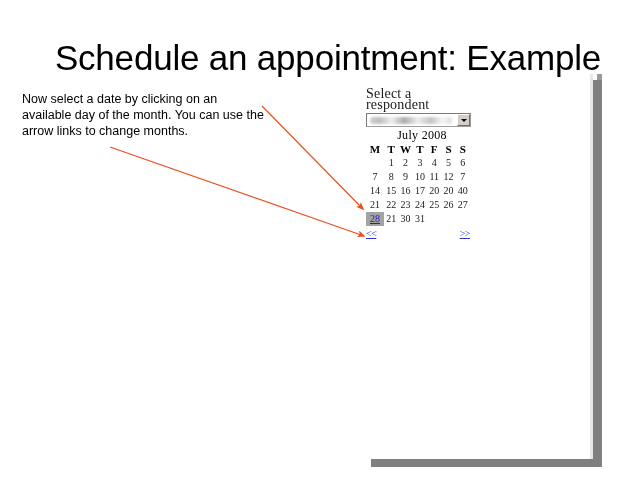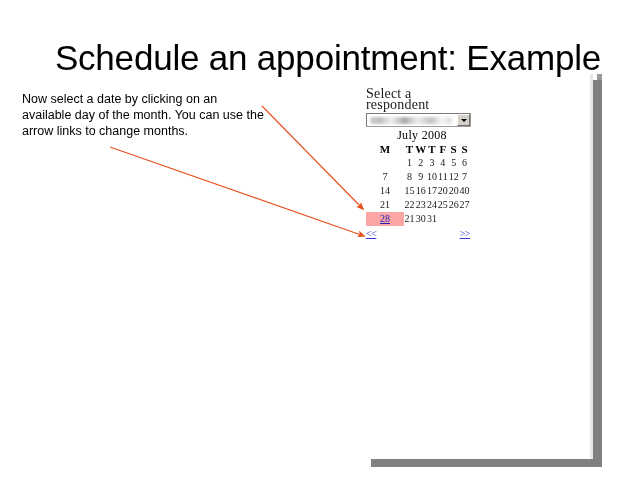--- a/index.html
+++ b/index.html
@@ -190,24 +190,24 @@
   table.cal td {
     font-size: 10px;
     line-height: 14px;
     text-align: center;
     padding: 0;
     color: #1a1a1a;
     width: 14.28%;
   }
   table.cal td.sel a {
     display: inline-block;
-    background: #fca5a5;
+    background: #a3a3a3;
     color: #2222bb;
     text-decoration: underline;
-    padding: 0 14px;
+    padding: 0 4px;
     font-size: 10px;
   }
   .cal-nav {
     width: 104px;
     margin-top: 2px;
     display: flex;
     justify-content: space-between;
     font-family: "Liberation Serif", serif;
   }
   .cal-nav a {

